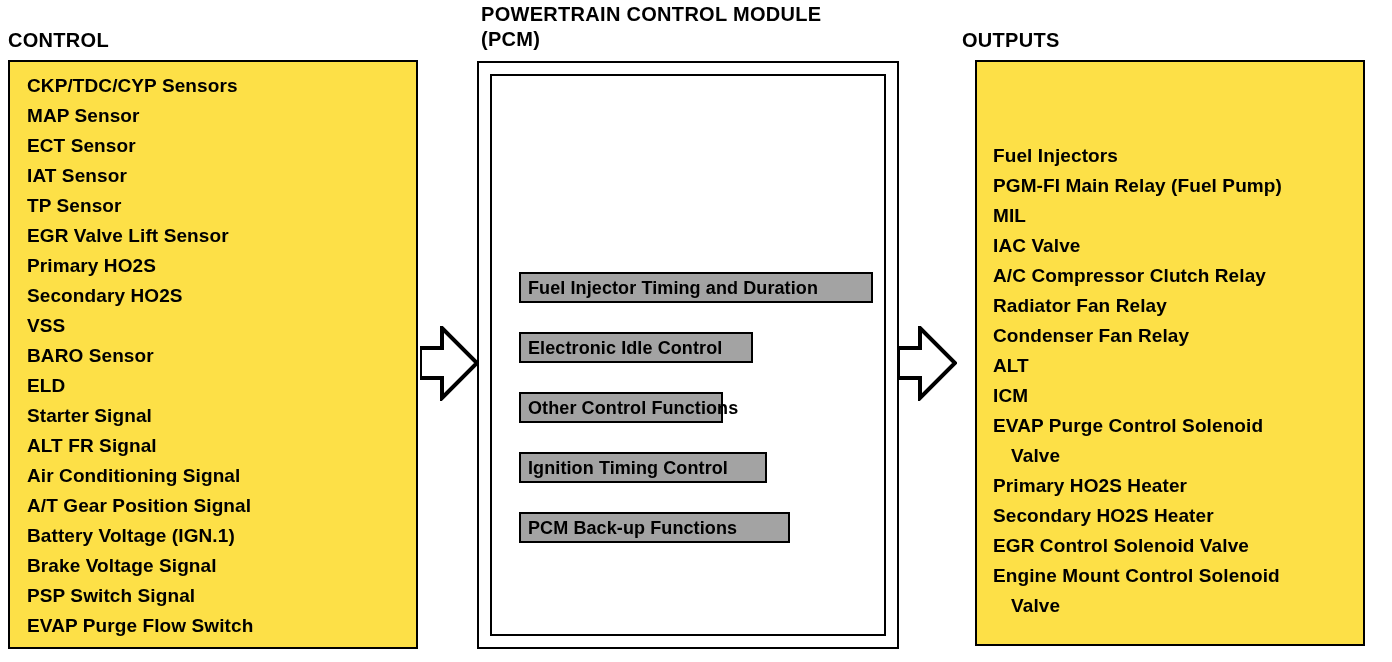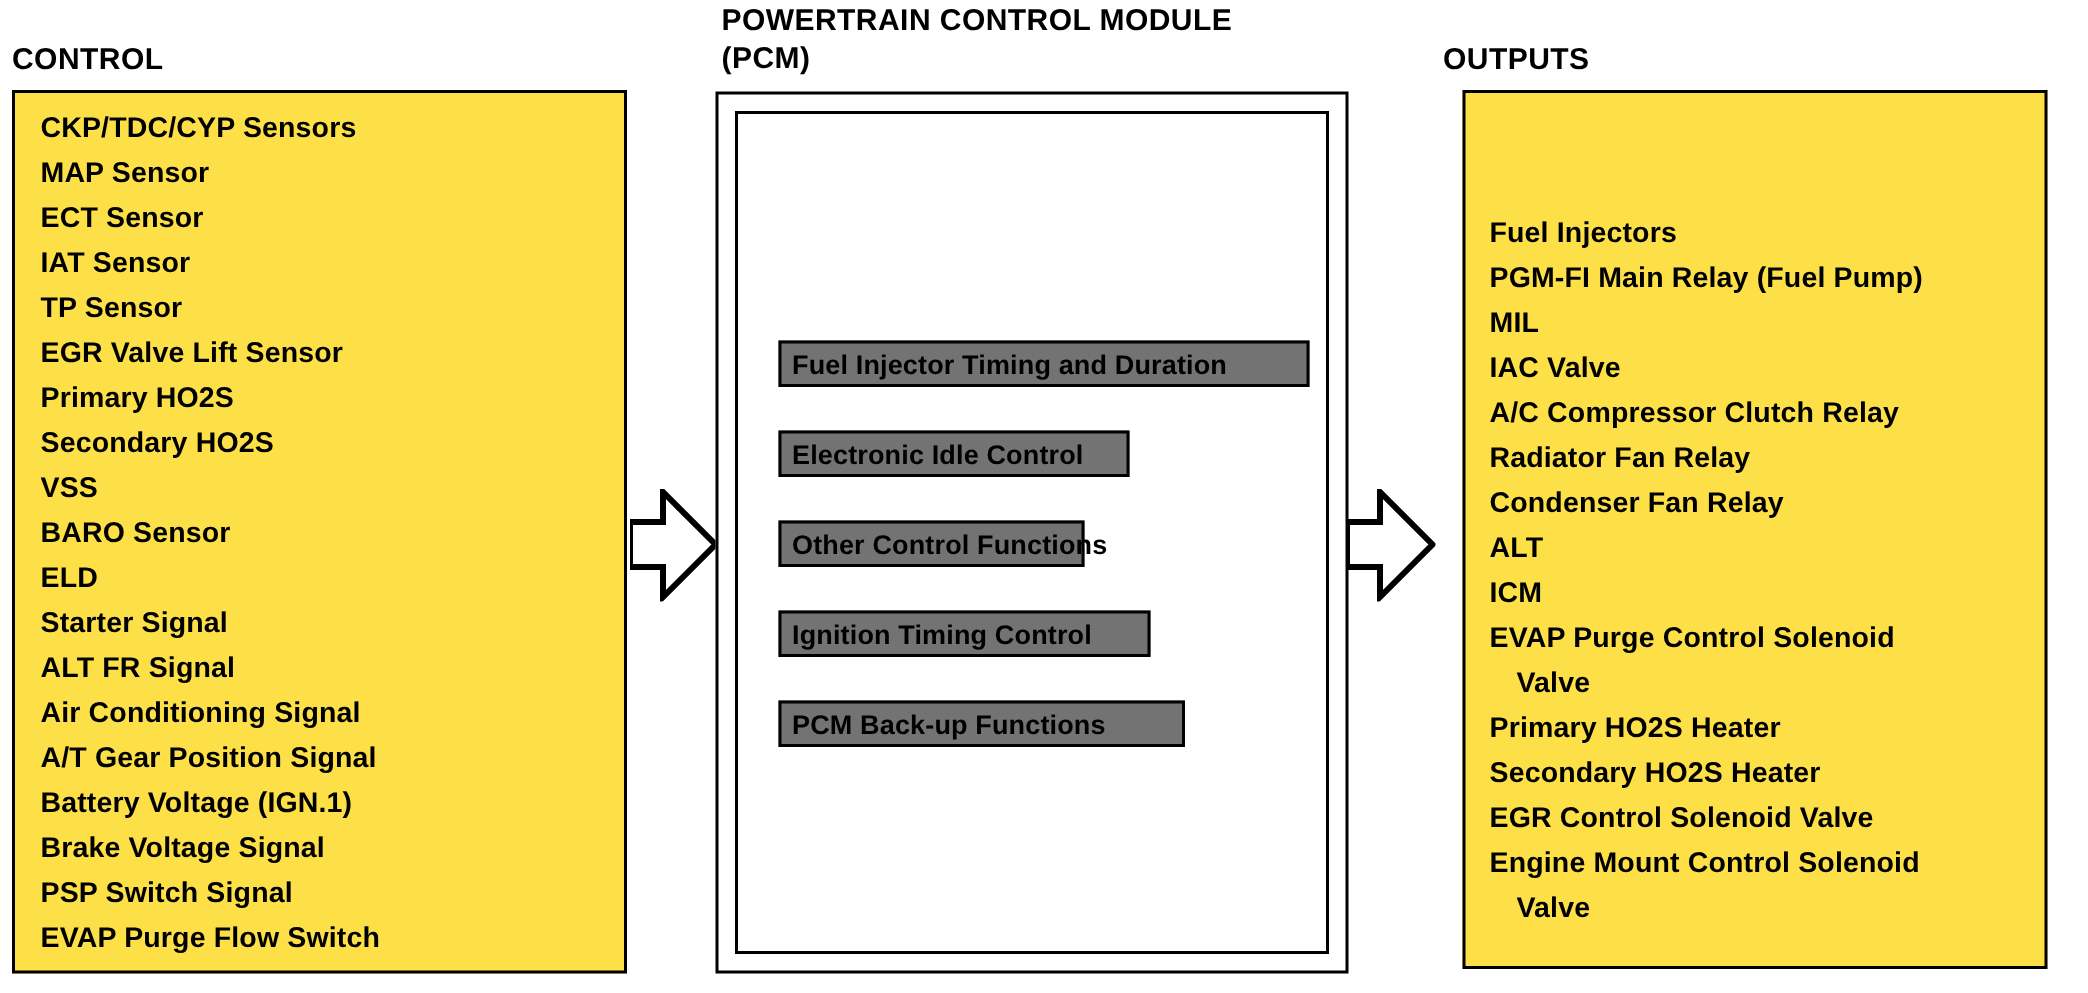--- a/index.html
+++ b/index.html
@@ -81,26 +81,27 @@
   }
   #inputs-list  { left: 17px; top: 9px; }
   #outputs-list { left: 16px; top: 79px; }
   .item-list li.cont { padding-left: 18px; }
 
   
   .fn-box {
     position: absolute;
     border: 2px solid #000000;
     box-sizing: border-box;
-    background: #737373;
+    background: #a3a3a3;
     height: 31px;
     display: flex;
     align-items: center;
     padding: 0 7px;
     left: 27px;
+    margin-top: 45px;
   }
   .fn-box span {
     font-size: 18px;
     font-weight: bold;
     line-height: 20px;
     white-space: pre;
     letter-spacing: 0.1px;
   }
   #fn-0 { top: 151px; width: 354px; }
   #fn-1 { top: 211px; width: 234px; }

